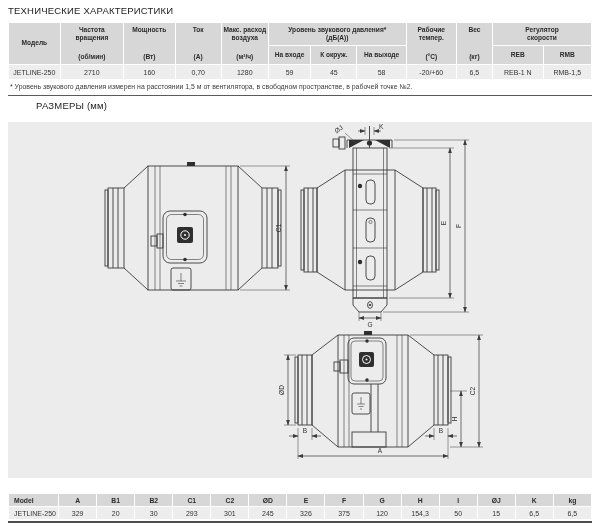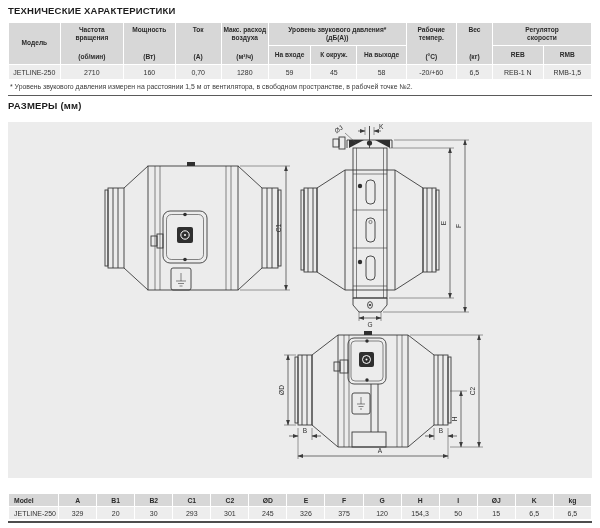--- a/index.html
+++ b/index.html
@@ -1,19 +1,19 @@
 <!DOCTYPE html>
 <html><head>
 <meta charset="utf-8">
 <style>
   html,body{margin:0;padding:0;}
   body{width:600px;height:528px;background:#ffffff;font-family:"Liberation Sans",sans-serif;position:relative;overflow:hidden;color:#262626;}
-  .section-title{position:absolute;left:8px;font-size:9.5px;font-weight:bold;color:#1d1d1d;letter-spacing:.2px;}
+  .section-title{position:absolute;left:8px;font-size:9.5px;font-weight:normal;color:#1d1d1d;letter-spacing:.2px;}
   #tech-title{top:5px;}
-  #dims-title{top:100px;}
+  #dims-title{top:100px;margin-left:28px;}
 
   table.tech{position:absolute;left:8px;top:22px;width:584px;border-collapse:collapse;table-layout:fixed;}
   table.tech th,table.tech td{border:1px solid #ffffff;padding:0;margin:0;}
   table.tech th{background:#d7d7d7;font-size:6.6px;font-weight:bold;color:#2b2b2b;text-align:center;line-height:1.25;vertical-align:middle;}
   table.tech tr.h1 th.grp{height:22px;}
   table.tech tr.h2 th{height:18px;}
   .vwrap{height:40px;display:flex;flex-direction:column;justify-content:space-between;align-items:center;padding:2px 1px;box-sizing:border-box;}
   .vwrap.center{justify-content:center;}
   .gwrap{margin:0 auto;max-width:104px;}
   .gwrap.narrow{max-width:46px;}

